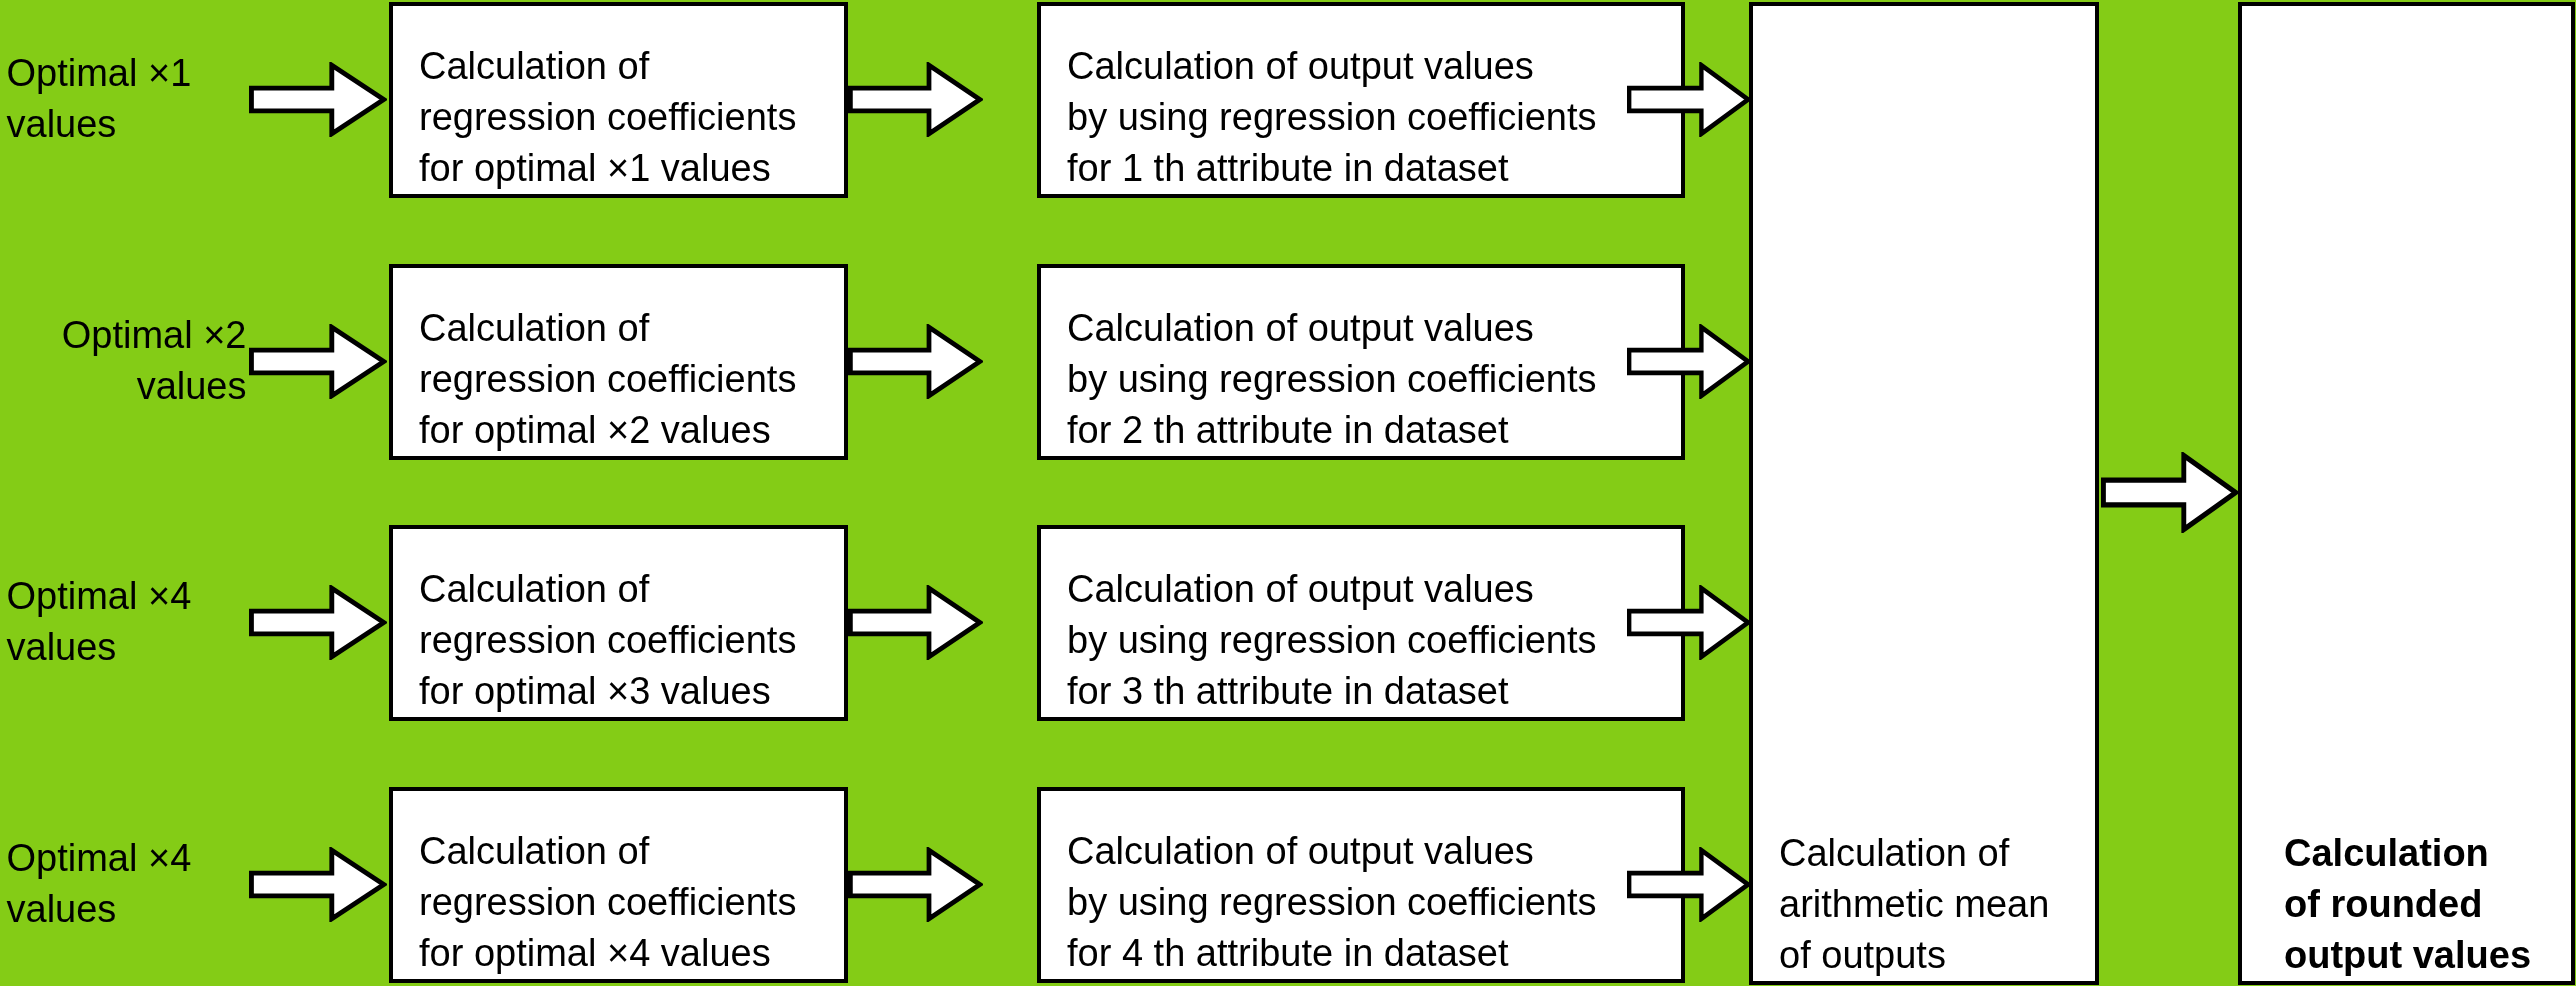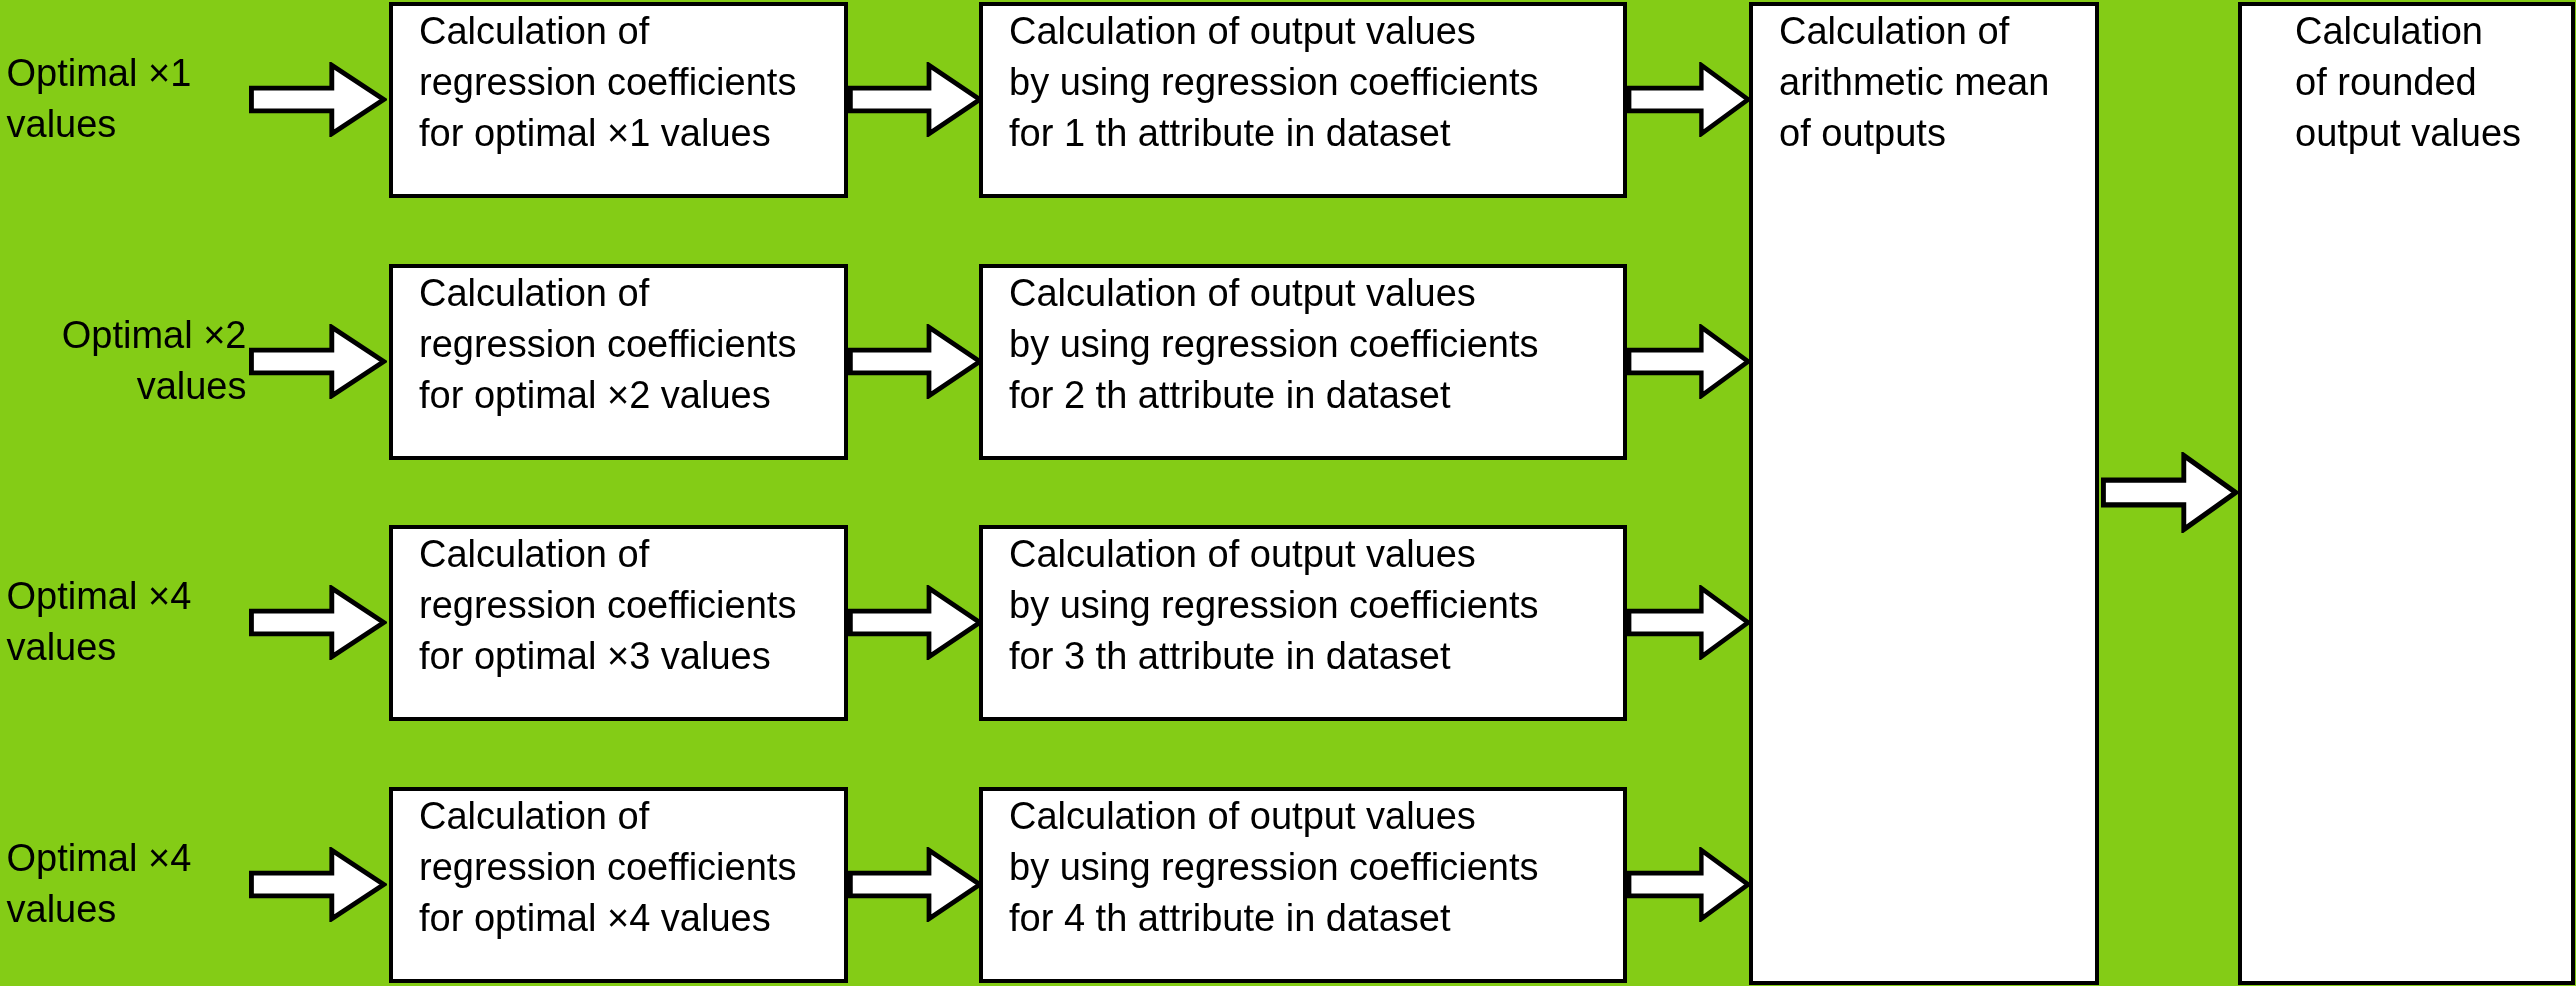--- a/index.html
+++ b/index.html
@@ -23,40 +23,40 @@
     font-size: 38px;
     line-height: 51px;
     white-space: pre;
   }
   .box {
     position: absolute;
     box-sizing: border-box;
     border: 4.9px solid #000000;
     background: #ffffff;
     display: flex;
-    align-items: flex-start;
+    align-items: flex-end;
   }
   .box .txt {
     font-size: 38px;
     line-height: 51px;
     white-space: pre;
     padding-left: 26px;
   }
-  .round-box .txt { padding-left: 53px; }
+  .round-box .txt { padding-left: 42px; font-weight: bold; }
   .arrow {
     position: absolute;
     display: block;
   }
   
   .lbl-r1 { top: 48px; }   .lbl-r2 { top: 310px; text-align: right; }  .lbl-r3 { top: 571px; }  .lbl-r4 { top: 833px; }
   .bx-r1  { top: 1.6px; }    .bx-r2  { top: 264px; }  .bx-r3  { top: 525px; }  .bx-r4  { top: 787px; }
   .ar-r1  { top: 62px; }   .ar-r2  { top: 324px; }  .ar-r3  { top: 585px; }  .ar-r4  { top: 847px; }
   
   .coeff-box  { left: 389px;  width: 459px; height: 196px; }
-  .output-box { left: 979px; width: 648px; height: 196px; }
+  .output-box { left: 1037px; width: 648px; height: 196px; }
   .mean-box   { left: 1749px; top: 1.6px; width: 350px; height: 983px; }
   .round-box  { left: 2238px; top: 1.6px; width: 337px; height: 983px; }
   .a1 { left: 249px;  width: 138px; height: 75px; }
   .a2 { left: 848px; width: 135px; height: 75px; }
   .a3 { left: 1627px; width: 124px; height: 75px; }
   .a4 { left: 2101px; top: 452px; width: 138px; height: 81px; }
 </style>
 </head>
 <body>
 

